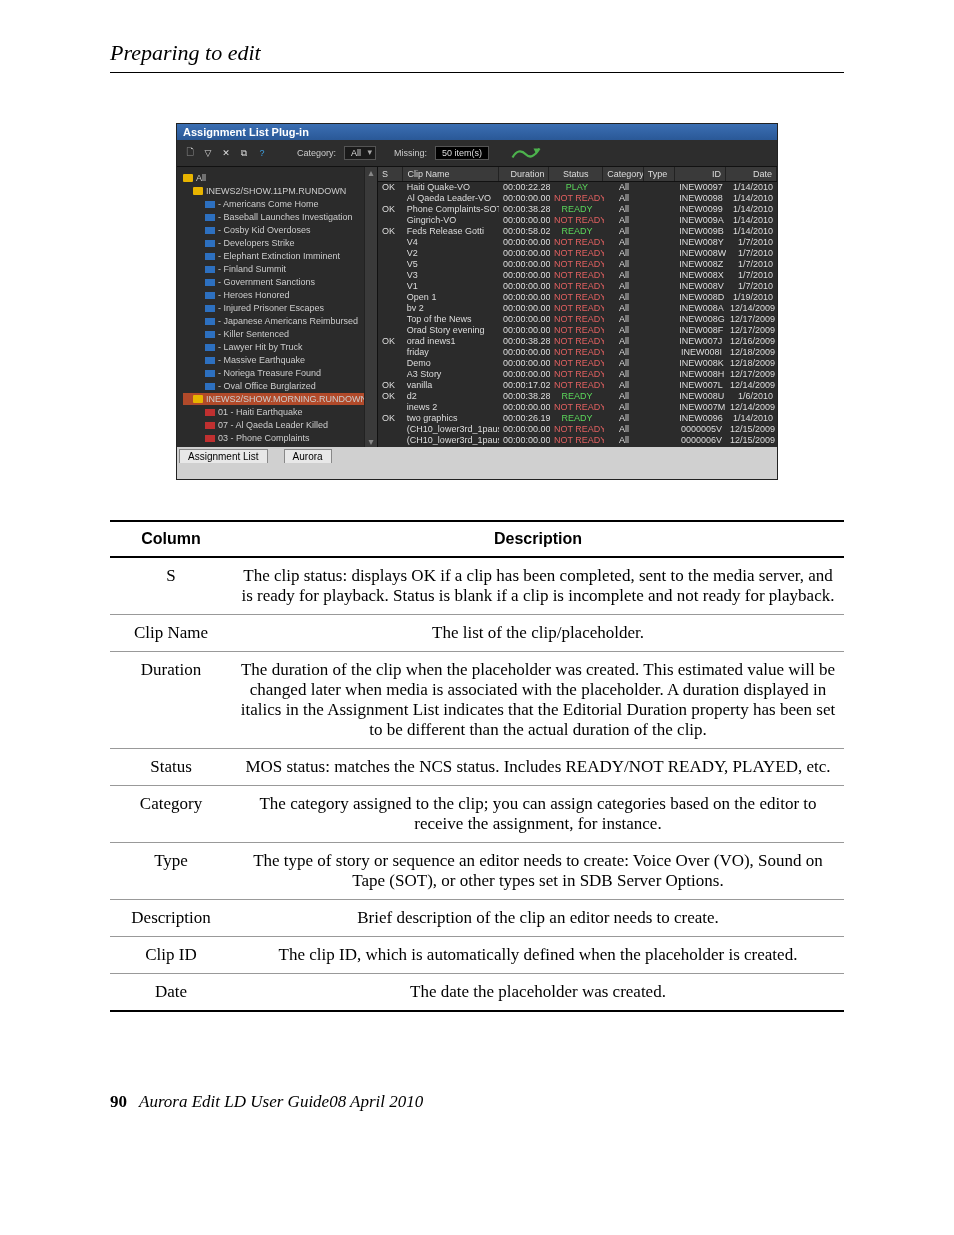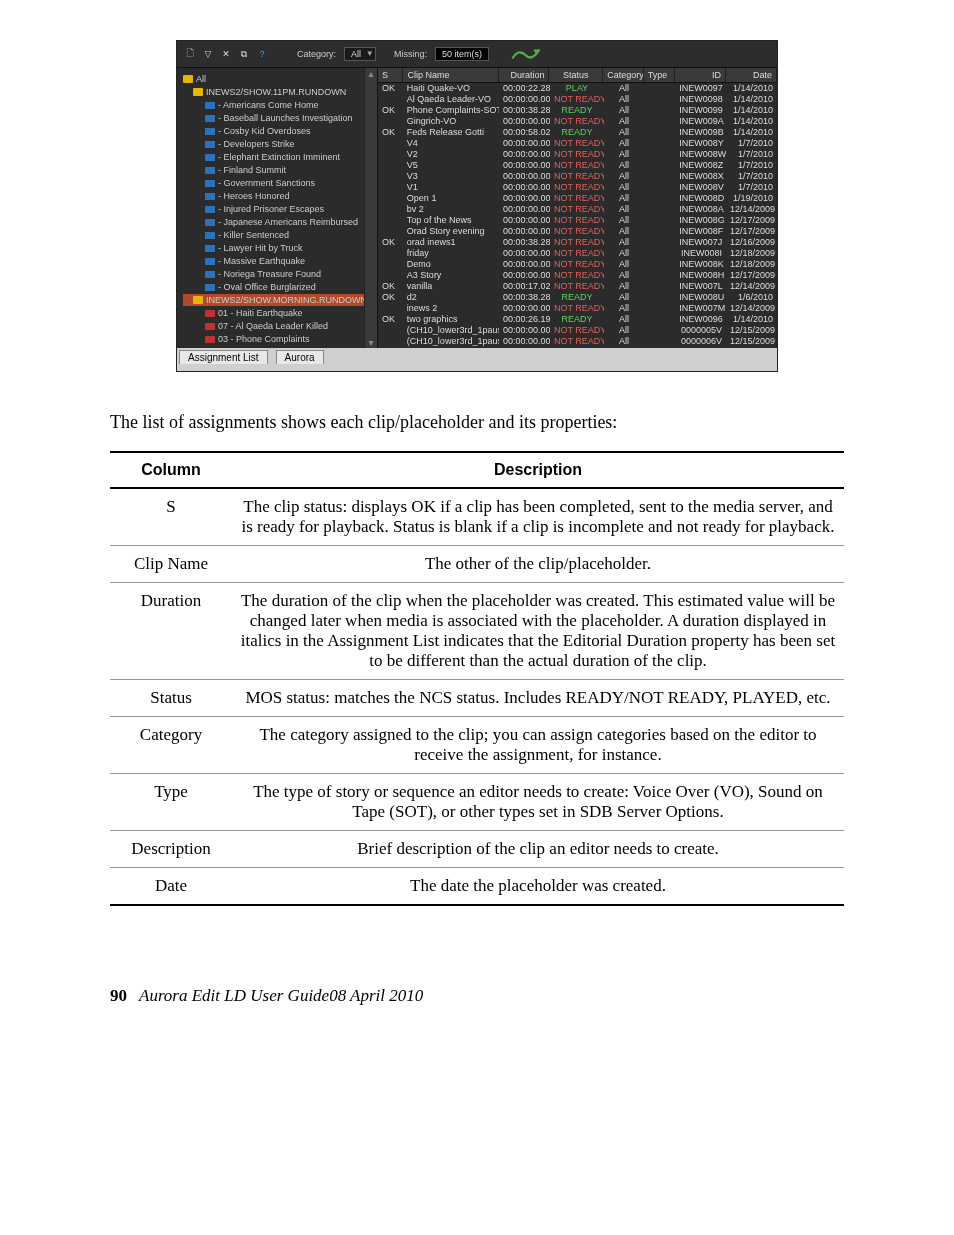--- a/index.html
+++ b/index.html
@@ -37,37 +37,39 @@
   .c-name{width:115px}
   .c-dur{width:56px;text-align:right}
   .c-stat{width:60px;text-align:center}
   .c-cat{width:42px;text-align:center}
   .c-type{width:30px}
   .c-id{width:56px;text-align:right}
   .c-date{width:56px;text-align:right}
   .stat-play{color:#5bd65b}
   .stat-ready{color:#5bd65b}
   .stat-notready{color:#e06060}
-  .ss-tabs{background:#d0d0d0;color:#000;font-size:10px;padding:2px 2px 7px;display:flex;gap:8px}
+  .ss-tabs{background:#d0d0d0;color:#000;font-size:10px;padding:2px 2px 16px;display:flex;gap:16px}
   .ss-tabs span{background:#e8e8e8;border:1px solid #888;border-bottom:none;padding:1px 8px}
   .intro{font-size:18px;margin:10px 0 18px}
   table.desc{width:100%;border-collapse:collapse;font-size:17px}
   table.desc th,table.desc td{padding:8px 6px;text-align:center;vertical-align:top;border-bottom:1px solid #999}
   table.desc thead th{border-top:2px solid #000;border-bottom:2px solid #000;font-family:Arial,Helvetica,sans-serif;font-weight:bold;font-size:16px}
   table.desc tbody tr:last-child td{border-bottom:2px solid #000}
   table.desc td:first-child{width:110px;font-family:Georgia,serif}
   .footer{display:flex;font-style:italic;font-size:17px;margin-top:80px}
   .footer .pno{font-weight:bold;font-style:normal;margin-right:12px}
 </style>
 </head>
 <body>
 
 <div class="page">
+  <div class="page-title">Preparing to edit</div>
 
   <div class="screenshot">
+    <div class="ss-title">Assignment List Plug-in</div>
     <div class="ss-toolbar">
       <span class="ico">🗋</span>
       <span class="ico">▽</span>
       <span class="ico">✕</span>
       <span class="ico">⧉</span>
       <span class="ico" style="color:#3fa0e0">?</span>
       <span class="lbl">Category:</span>
       <span class="sel">All</span>
       <span class="missing">Missing:</span>
       <span class="count">50 item(s)</span>
@@ -438,57 +440,60 @@
             </div>
           </div>
       </div>
     </div>
     <div class="ss-tabs">
       <span>Assignment List</span>
       <span>Aurora</span>
     </div>
   </div>
 
-  <div class="intro">The list of assignments shows each clip/placeholder and its properties:</div>
 
   <table class="desc">
     <thead>
         <tr>
       <th>Column</th>
       <th>Description</th>
     </tr>
       </thead>
     <tbody id="desc-body">
         <tr>
           <td>S</td>
           <td>The clip status: displays OK if a clip has been completed, sent to the media server, and is ready for playback. Status is blank if a clip is incomplete and not ready for playback.</td>
         </tr>
         <tr>
           <td>Clip Name</td>
-          <td>The other of the clip/placeholder.</td>
+          <td>The list of the clip/placeholder.</td>
         </tr>
         <tr>
           <td>Duration</td>
           <td>The duration of the clip when the placeholder was created. This estimated value will be changed later when media is associated with the placeholder. A duration displayed in italics in the Assignment List indicates that the Editorial Duration property has been set to be different than the actual duration of the clip.</td>
         </tr>
         <tr>
           <td>Status</td>
           <td>MOS status: matches the NCS status. Includes READY/NOT READY, PLAYED, etc.</td>
         </tr>
         <tr>
           <td>Category</td>
           <td>The category assigned to the clip; you can assign categories based on the editor to receive the assignment, for instance.</td>
         </tr>
         <tr>
           <td>Type</td>
           <td>The type of story or sequence an editor needs to create: Voice Over (VO), Sound on Tape (SOT), or other types set in SDB Server Options.</td>
         </tr>
         <tr>
           <td>Description</td>
           <td>Brief description of the clip an editor needs to create.</td>
+        </tr>
+        <tr>
+          <td>Clip ID</td>
+          <td>The clip ID, which is automatically defined when the placeholder is created.</td>
         </tr>
         <tr>
           <td>Date</td>
           <td>The date the placeholder was created.</td>
         </tr>
       </tbody>
   </table>
 
   <div class="footer">
     <span><span class="pno">90</span><span>Aurora Edit LD User Guide</span></span>

